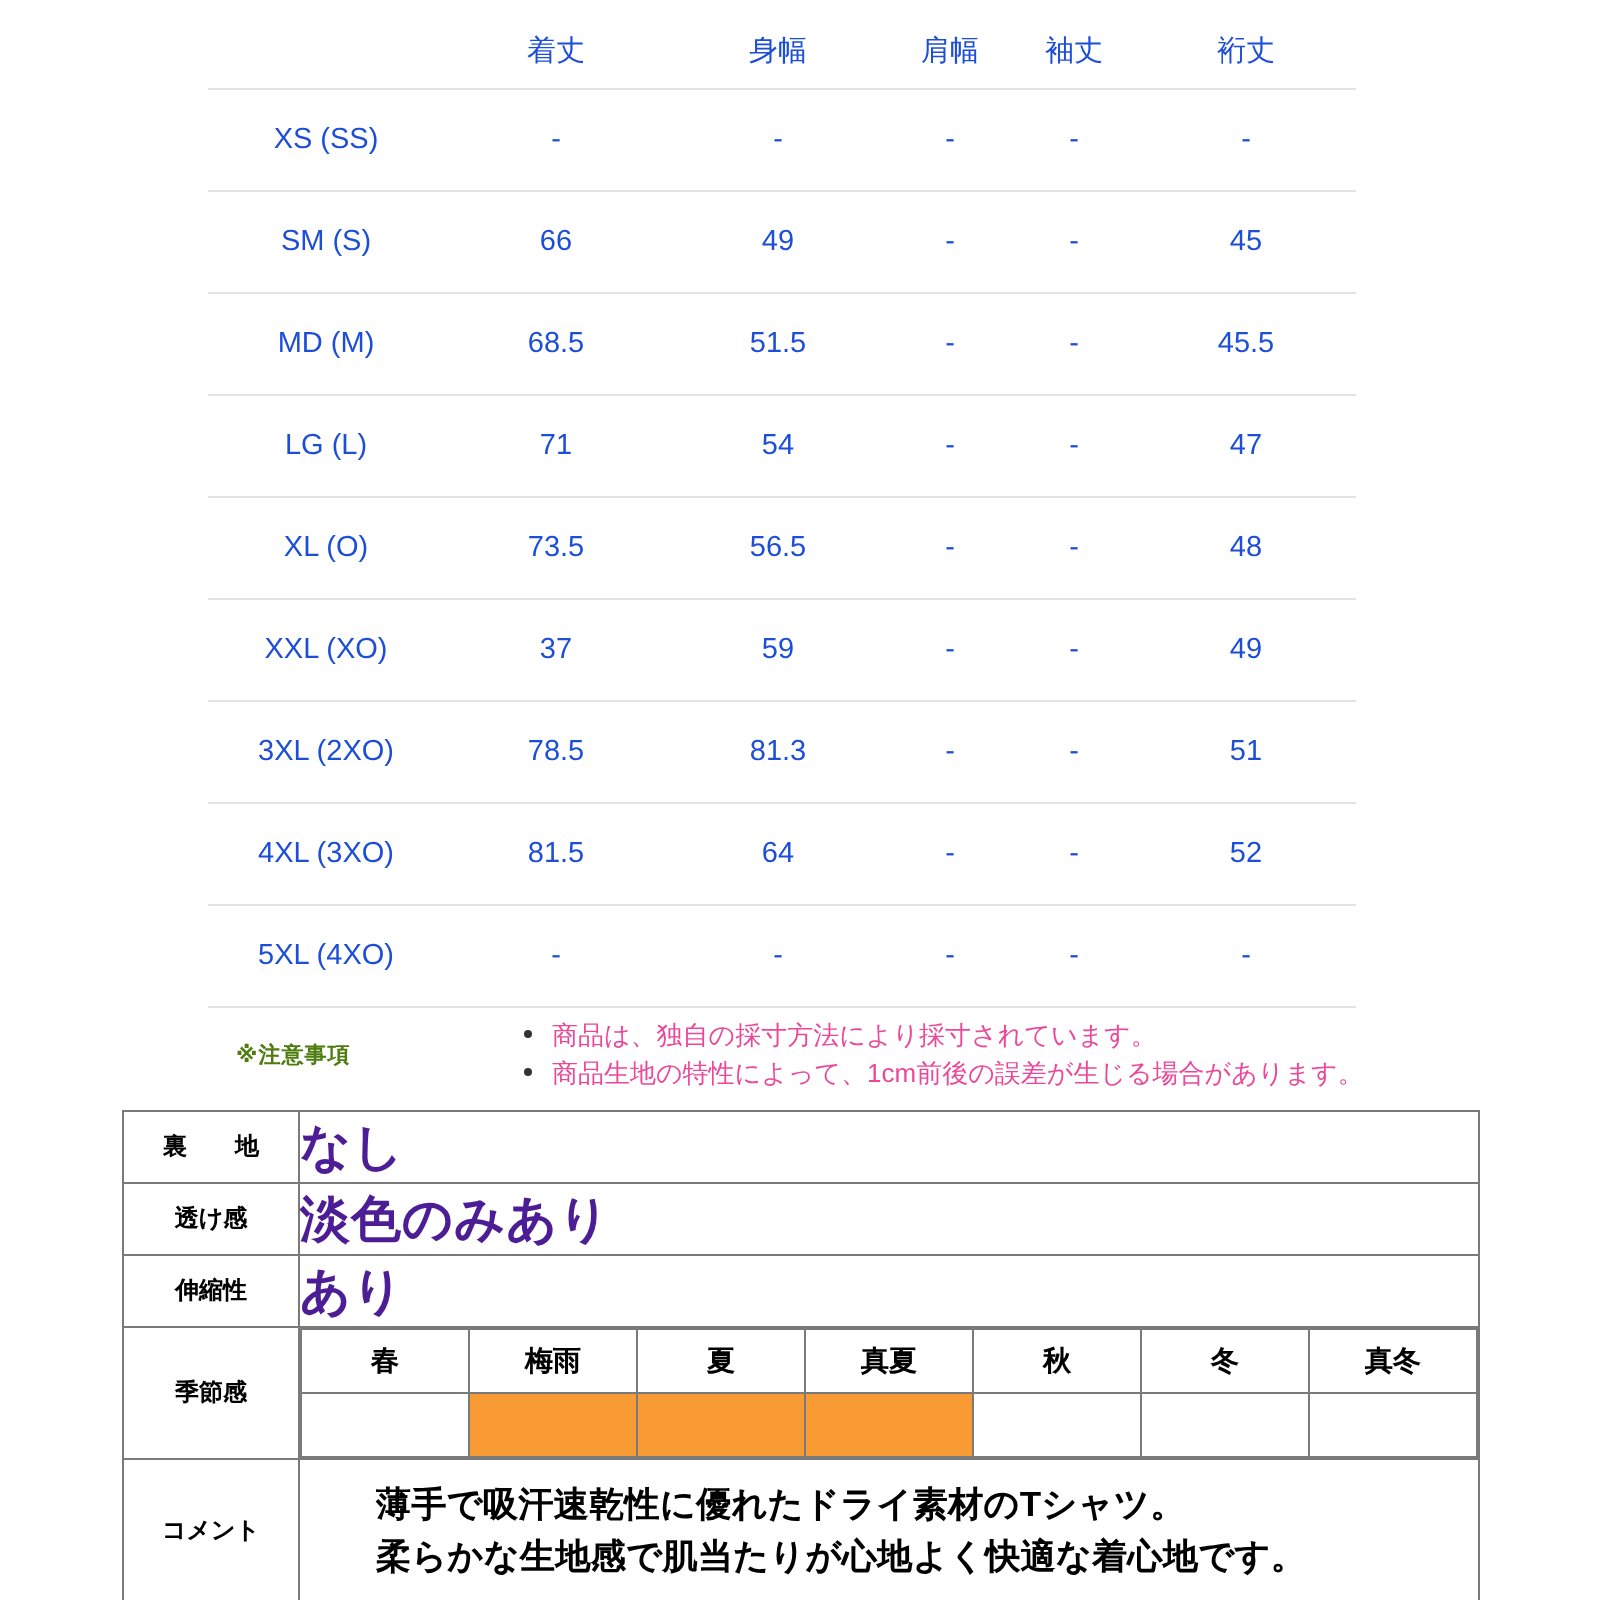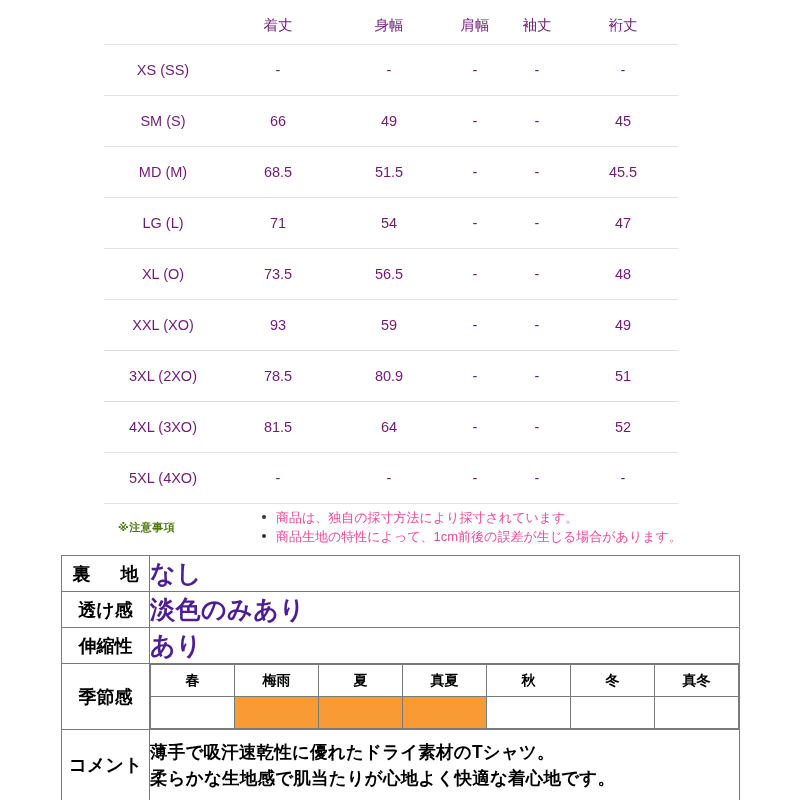--- a/index.html
+++ b/index.html
@@ -26,21 +26,21 @@
   table.size-table {
     width: 574px;
     border-collapse: collapse;
     table-layout: fixed;
   }
   table.size-table th,
   table.size-table td {
     font-size: 14.5px;
     font-weight: normal;
     text-align: center;
-    color: #701a75;
+    color: #1d4ed8;
     padding: 0;
     height: 50px;
     vertical-align: middle;
     border-bottom: 1px solid #e2e2e2;
   }
   table.size-table thead th {
     height: 38px;
     font-size: 14.5px;
   }
   table.size-table thead th.blank-head {
@@ -111,21 +111,21 @@
     table-layout: fixed;
   }
   table.spec-table td {
     border: 1px solid #7a7a7a;
     padding: 0;
     vertical-align: middle;
   }
   td.spec-head {
     width: 87px;
     text-align: center;
-    font-size: 18px;
+    font-size: 12px;
     font-weight: bold;
     color: #000000;
     background: #ffffff;
   }
   td.spec-head .sp { letter-spacing: 6px; padding-left: 6px; }
   td.spec-val {
     font-size: 25px;
     font-weight: bold;
     color: #4c1d95;
     padding-left: 14px;
@@ -153,21 +153,21 @@
 
   td.comment-val {
     font-size: 17.5px;
     font-weight: bold;
     color: #000000;
     padding: 8px 0 8px 16px;
     line-height: 26px;
     letter-spacing: 0.2px;
   }
   tr.r-comment td { height: 70px; }
-  .comment-line { display: block; white-space: nowrap; }
+  .comment-line { display: block; white-space: nowrap; margin-left: 38px; }
 </style>
 </head>
 <body>
 
 <div class="size-table-wrap">
   <table class="size-table">
     <colgroup>
       <col class="col-size">
         <col class="col-kitake">
         <col class="col-mihaba">
@@ -221,30 +221,30 @@
       <tr>
         <td class="size-label">XL (O)</td>
         <td>73.5</td>
         <td>56.5</td>
         <td>-</td>
         <td>-</td>
         <td>48</td>
       </tr>
       <tr>
         <td class="size-label">XXL (XO)</td>
-        <td>93</td>
+        <td>37</td>
         <td>59</td>
         <td>-</td>
         <td>-</td>
         <td>49</td>
       </tr>
       <tr>
         <td class="size-label">3XL (2XO)</td>
         <td>78.5</td>
-        <td>80.9</td>
+        <td>81.3</td>
         <td>-</td>
         <td>-</td>
         <td>51</td>
       </tr>
       <tr>
         <td class="size-label">4XL (3XO)</td>
         <td>81.5</td>
         <td>64</td>
         <td>-</td>
         <td>-</td>

